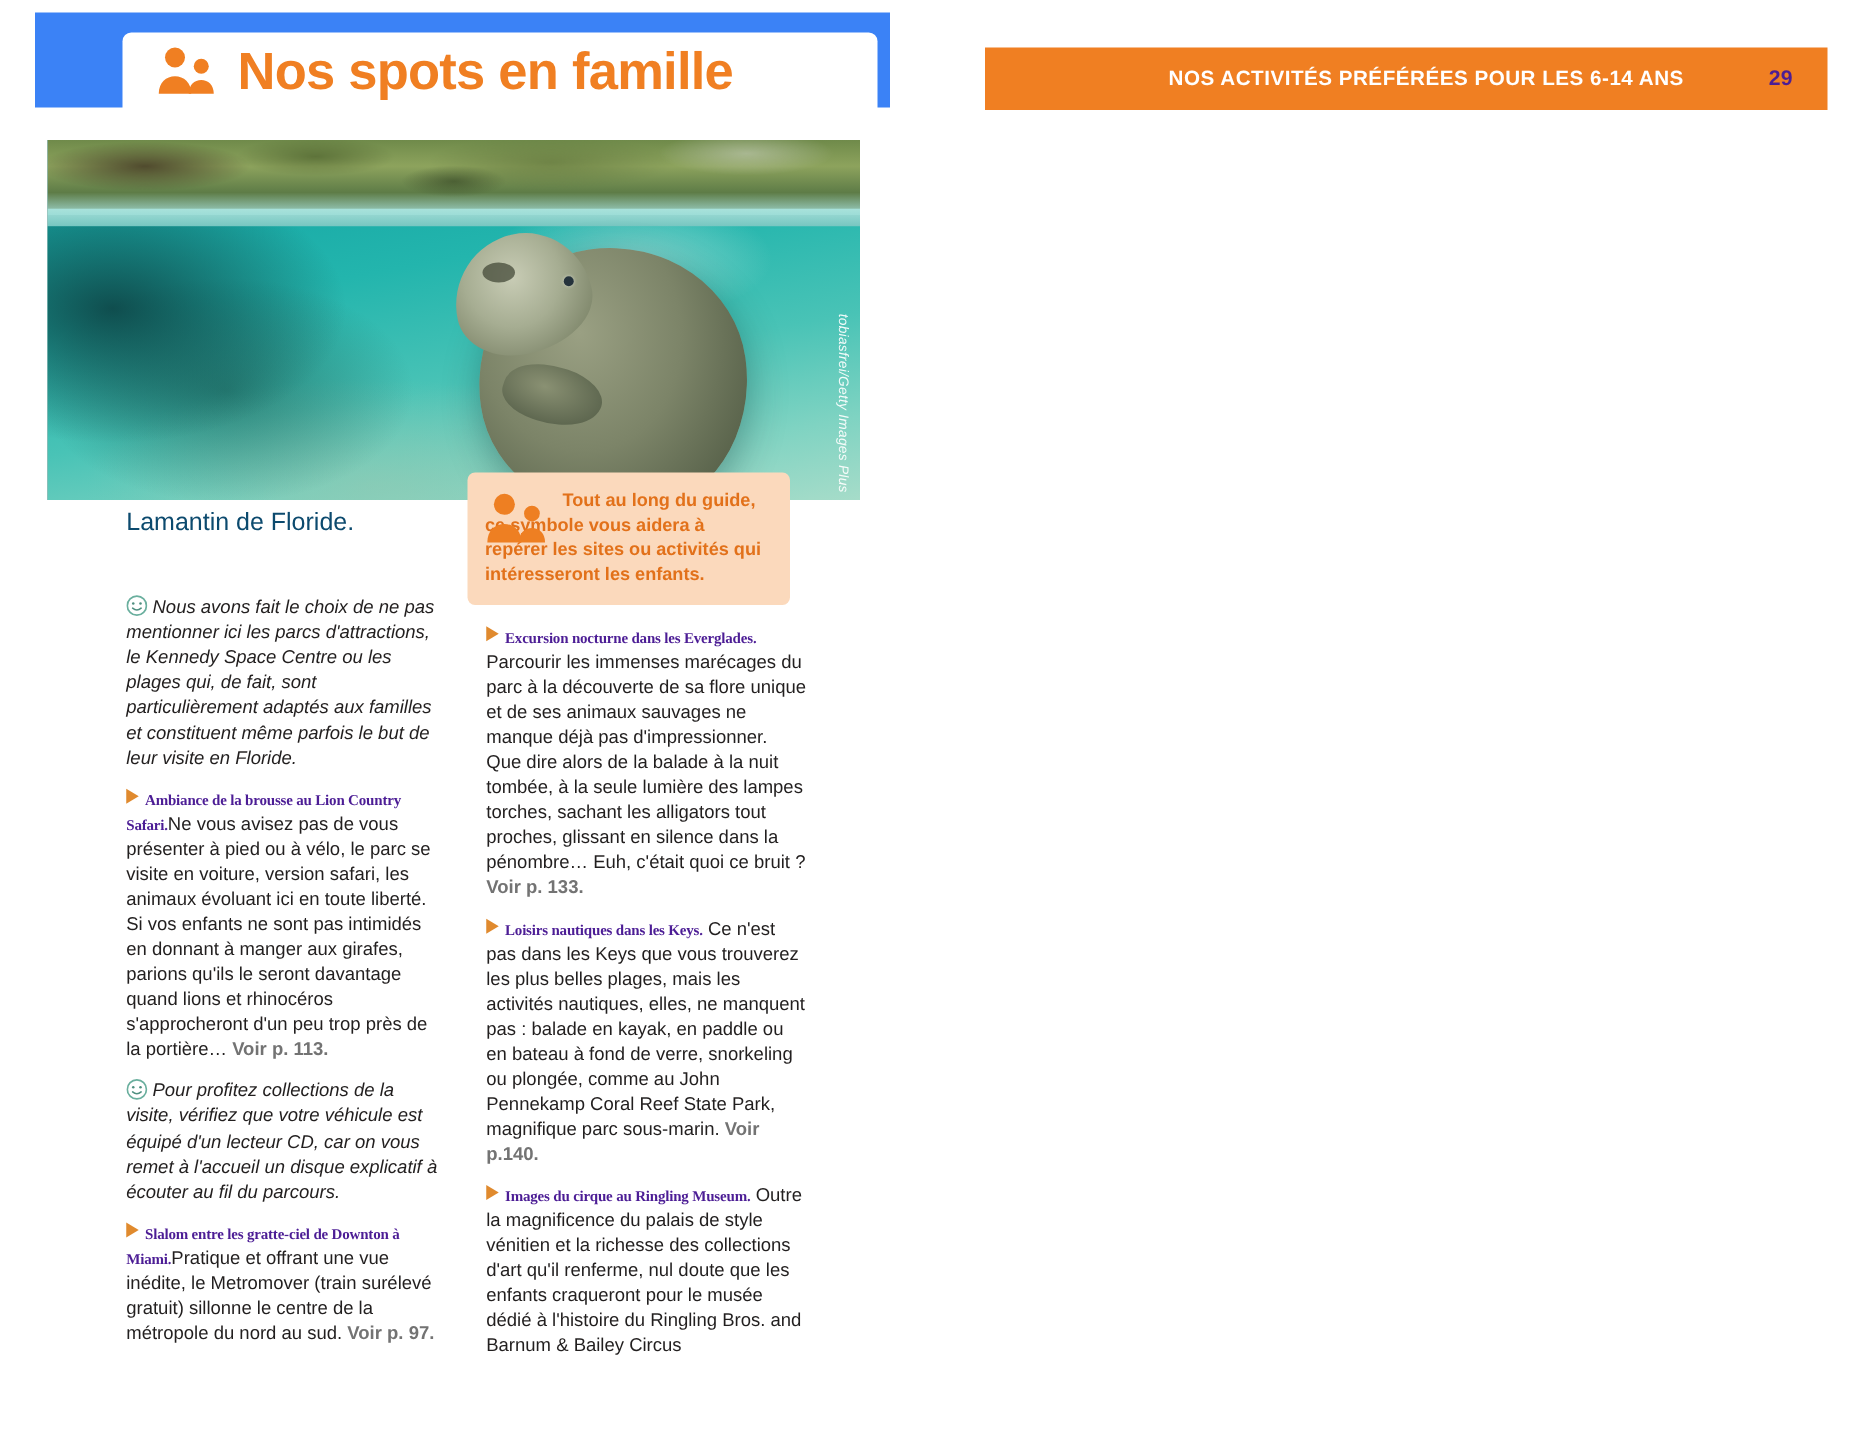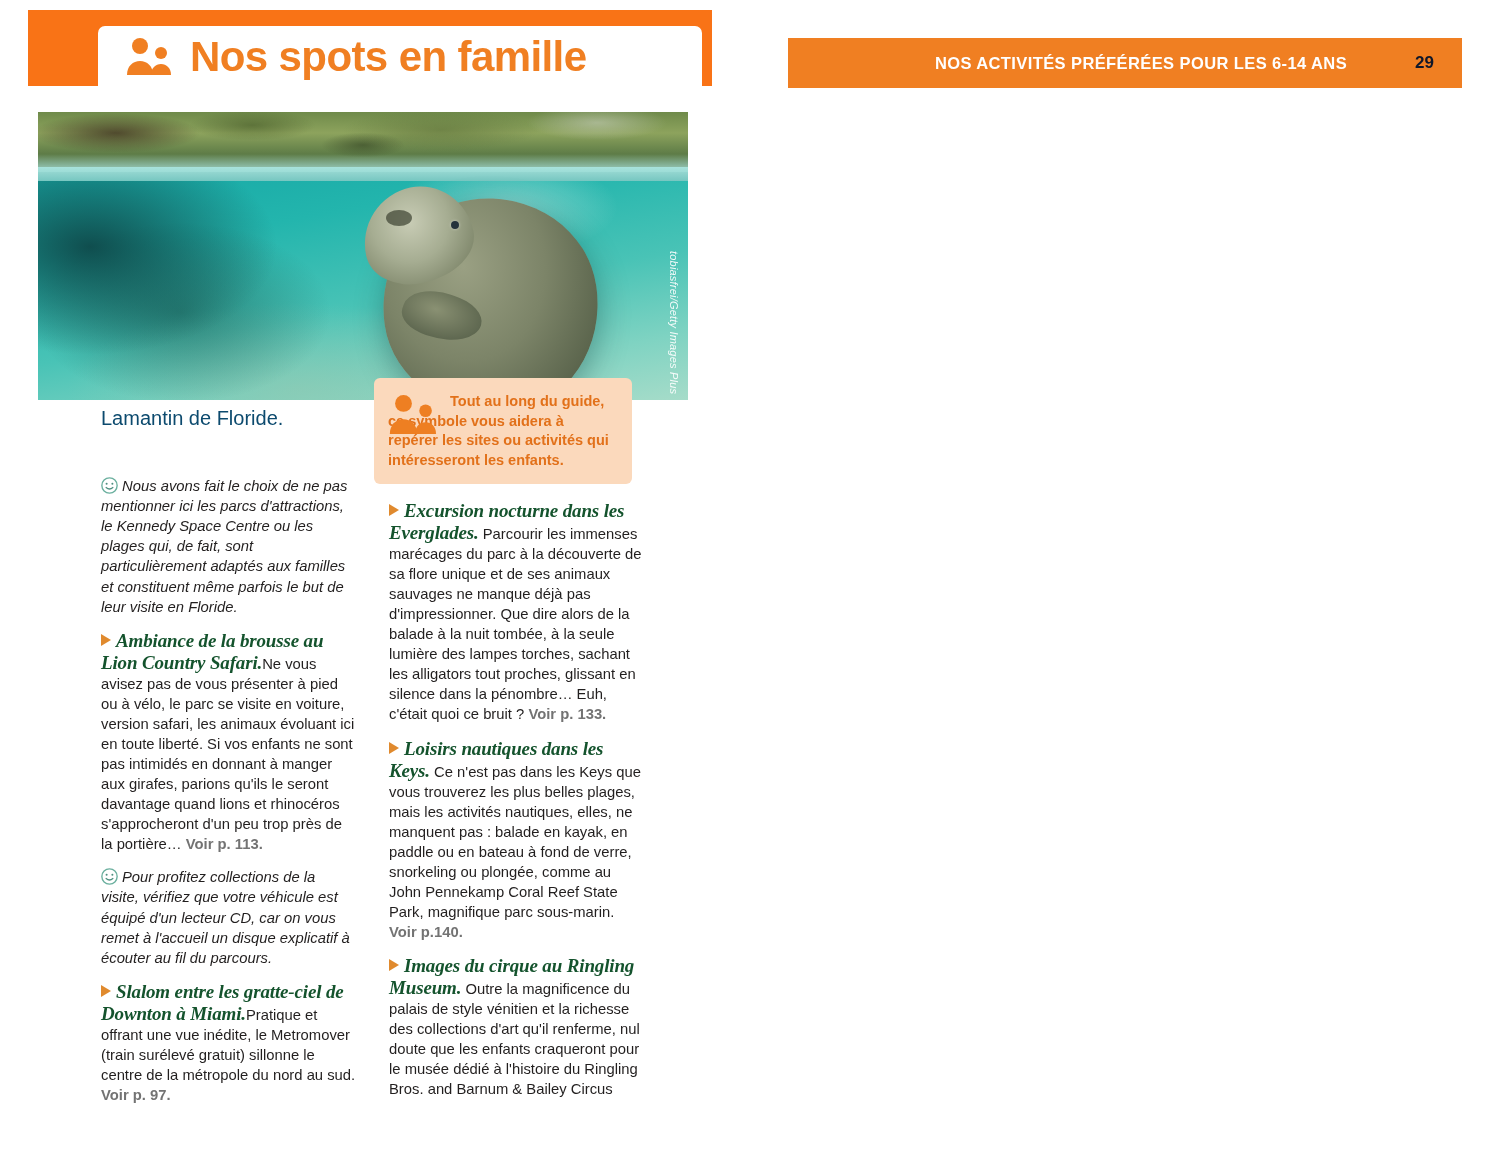--- a/index.html
+++ b/index.html
@@ -18,21 +18,21 @@
   .spread { position: absolute; inset: 0; display: flex; }
   .page { position: relative; height: 1159px; }
   .page-left  { width: 750px; }
   .page-right { width: 750px; }
 
   
   .left-header {
     position: absolute;
     left: 28px; top: 10px;
     width: 684px; height: 76px;
-    background: #f97316;
+    background: #3b82f6;
   }
   .left-header-plate {
     position: absolute;
     left: 70px; top: 16px;
     right: 10px; bottom: -2px;
     background: #ffffff;
     border-radius: 7px 7px 0 0;
     display: flex;
     align-items: center;
     padding-left: 28px;
@@ -62,21 +62,21 @@
     margin-top: 16px;
   }
   .right-header-title {
     color: #ffffff;
     font-size: 16.5px;
     font-weight: bold;
     letter-spacing: 0.4px;
     white-space: nowrap;
   }
   .right-header-page {
-    color: #0f172a;
+    color: #4c1d95;
     font-size: 17px;
     font-weight: bold;
     margin-left: 68px;
   }
 
   
   .photo-manatee {
     position: absolute;
     left: 38px; top: 112px;
     width: 650px; height: 288px;
@@ -206,25 +206,24 @@
   .tip-icon {
     display: inline-block;
     vertical-align: -3px;
     margin-right: 4px;
   }
 
   .entry { margin: 0 0 13px 0; }
   .entry-head {
     font-family: "Liberation Serif", serif;
     font-weight: bold;
-    color: #14532d;
-    font-size: 19px;
+    color: #4c1d95;
+    font-size: 12px;
     line-height: 1.12;
     letter-spacing: -0.15px;
-    font-style: italic;
   }
   .bullet-tri {
     display: inline-block;
     width: 0; height: 0;
     border-left: 10px solid #E08A2E;
     border-top: 6.5px solid transparent;
     border-bottom: 6.5px solid transparent;
     margin-right: 5px;
     vertical-align: 1px;
   }

